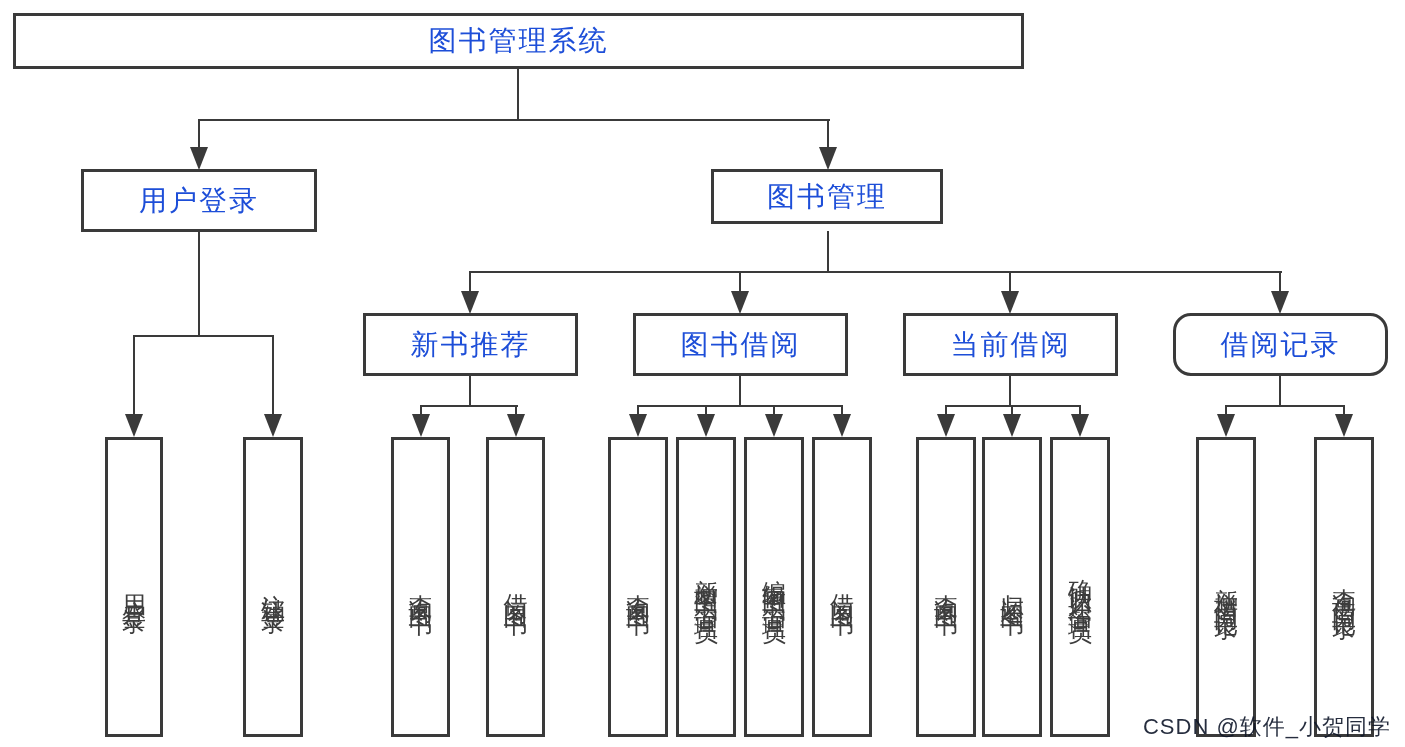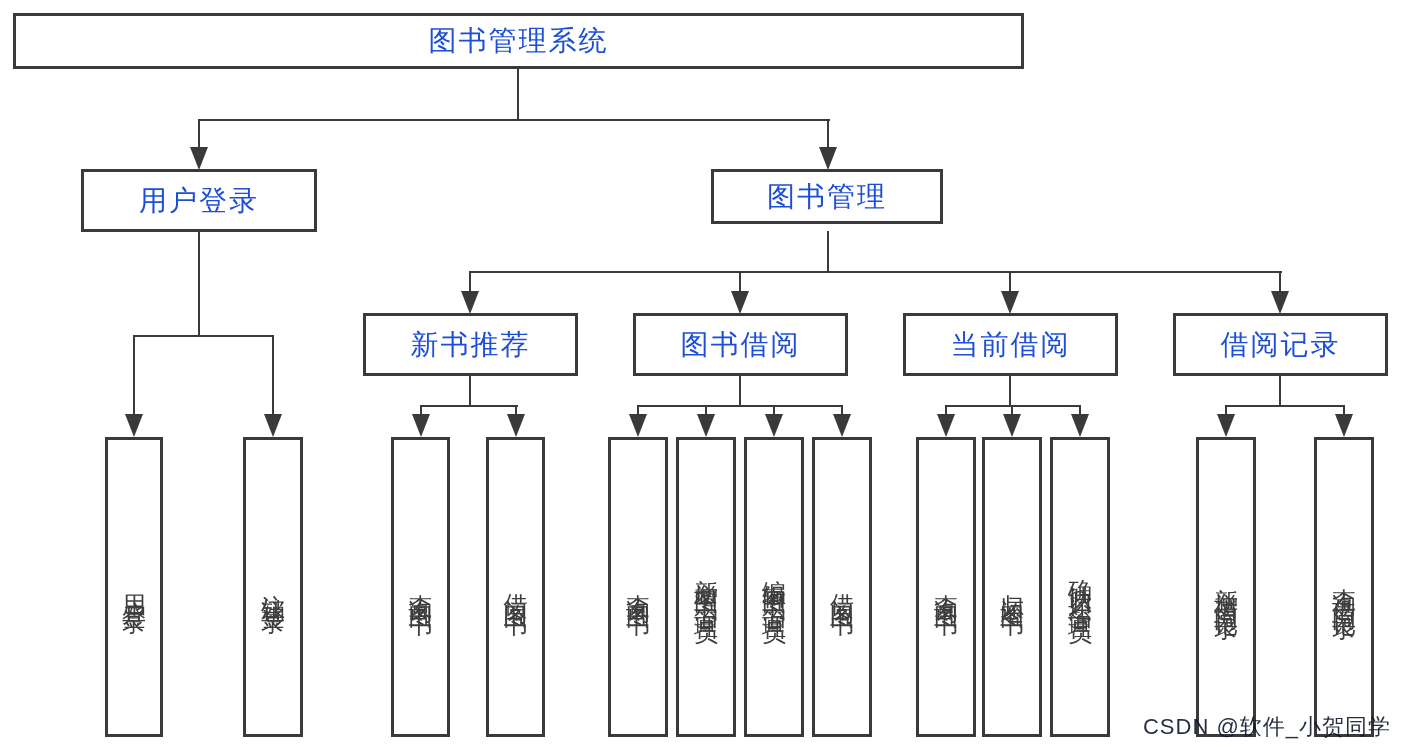--- a/index.html
+++ b/index.html
@@ -95,21 +95,21 @@
 
   <div class="box" style="left:363px;top:313px;width:215px;height:63px;">
     <span class="hlabel">新书推荐</span>
   </div>
   <div class="box" style="left:903px;top:313px;width:215px;height:63px;">
     <span class="hlabel">当前借阅</span>
   </div>
   <div class="box" style="left:633px;top:313px;width:215px;height:63px;">
     <span class="hlabel">图书借阅</span>
   </div>
-  <div class="box" style="left:1173px;top:313px;width:215px;height:63px;">
+  <div class="box" style="left:1173px;top:313px;width:215px;height:63px;border-radius:18px;">
     <span class="hlabel">借阅记录</span>
   </div>
 
   <div class="vline" style="left:469px;top:375px;height:32px;"></div>
   <div class="hline" style="left:420px;top:405px;width:98px;"></div>
   <div class="vline" style="left:420px;top:405px;height:11px;"></div>
   <div class="arrow" style="left:412px;top:414px;"></div>
   <div class="vline" style="left:515px;top:405px;height:11px;"></div>
   <div class="arrow" style="left:507px;top:414px;"></div>
 

